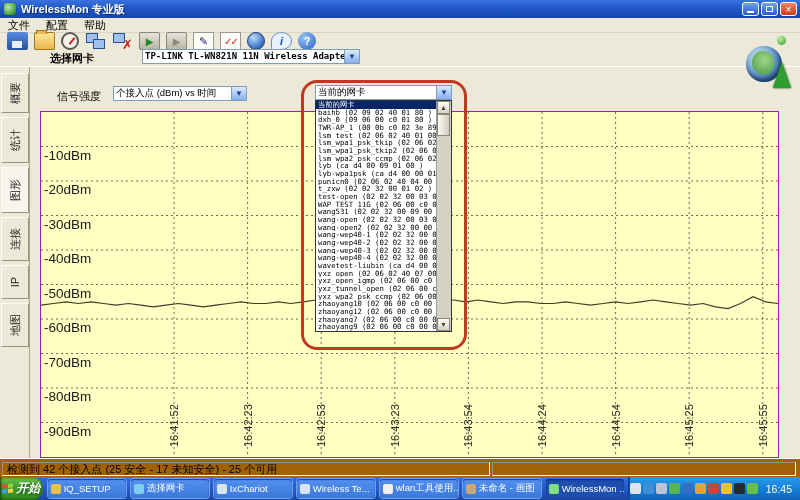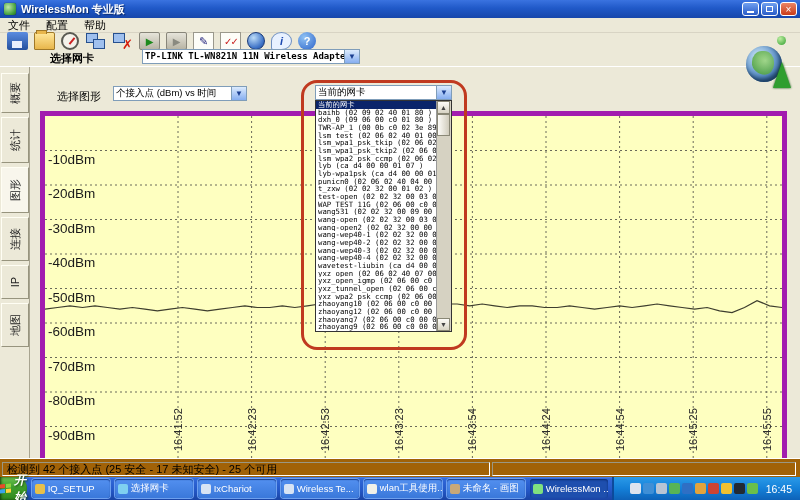--- a/index.html
+++ b/index.html
@@ -62,21 +62,21 @@
     border:1px solid;border-color:#fffef4 #97947e #97947e #fffef4;}
   .tab.sel{background:#f8f6ec;}
   .tab span{position:absolute;top:50%;left:50%;transform:translate(-50%,-50%) rotate(-90deg);
     white-space:nowrap;font-size:11px;color:#222;}
 
   .ctl-label{position:absolute;font-size:11px;color:#000;}
   .graph-combo{left:113px;top:19px;width:134px;height:15px;}
   .graph-combo .cbtext,.source-combo .cbtext{font-size:9.5px;font-family:"Liberation Sans",sans-serif;}
 
   
-  .chart{position:absolute;left:40px;top:44px;width:737px;height:345px;background:#feffc0;border:5px solid #a21caf;box-sizing:content-box;}
+  .chart{position:absolute;left:40px;top:44px;width:737px;height:345px;background:#feffc0;border:1px solid #a21caf;box-sizing:content-box;}
   .chart svg{display:block;}
   .grid{stroke:#6a6a5a;stroke-width:1;stroke-dasharray:2 3;}
   .ylab{font-family:"Liberation Sans",sans-serif;font-size:13.5px;fill:#1a1a1a;}
   .xlab{font-family:"Liberation Sans",sans-serif;font-size:11px;fill:#2a2a2a;}
   .sig{fill:none;stroke:#3d3d2e;stroke-width:1.2;}
 
   
   .source-combo{left:315px;top:18px;width:137px;height:15px;z-index:21;}
   .src-list{position:absolute;left:315px;top:33px;width:137px;height:232px;background:#fff;
     border:1px solid #333;box-sizing:border-box;z-index:21;display:flex;flex-direction:column;overflow:hidden;}
@@ -119,21 +119,21 @@
   .startbtn .flag{display:grid;grid-template-columns:5px 5px;grid-template-rows:4px 4px;gap:1px;transform:skewY(-6deg);}
   .startbtn .flag i{display:block;} 
   .startbtn .f1{background:#e84b2a;} .startbtn .f2{background:#8fd43f;} .startbtn .f3{background:#3aa2e8;} .startbtn .f4{background:#ffd23a;}
   .startbtn .stext{color:#fff;font-weight:bold;font-style:italic;font-size:12px;text-shadow:1px 1px 2px #1a4a10;}
   .taskbtn{width:78px;height:19px;margin-left:5px;border-radius:3px;display:flex;align-items:center;
     background:linear-gradient(180deg,#5390f0,#3a78da);box-shadow:0 1px 1px #1a3f90 inset, 0 0 0 1px #6ea0ee;
     color:#fff;font-size:9.5px;white-space:nowrap;overflow:hidden;}
   .taskbtn .ticn{width:10px;height:10px;margin:0 3px;border-radius:2px;flex:0 0 auto;}
   .taskbtn.active{background:#1e4fae;box-shadow:0 1px 2px #0a2a70 inset;}
   .tray{margin-left:4px;height:23px;flex:1;display:flex;align-items:center;
-    background:linear-gradient(180deg,#2a9ae8 0%,#1480d8 50%,#0e62b8 100%);border-left:2px solid #0c4a9c;padding-left:16px;}
+    background:linear-gradient(180deg,#2a9ae8 0%,#1480d8 50%,#0e62b8 100%);border-left:2px solid #0c4a9c;padding-left:0;}
   .trayicon{width:11px;height:11px;border-radius:2px;margin-right:2px;}
   .clock{color:#fff;font-size:10.5px;margin:0 8px 0 6px;}
 </style>
 </head>
 <body>
 
 <div id="screen">
 
   <div class="titlebar">
     <div class="app-icon"></div>
@@ -205,21 +205,21 @@
           <span>连接</span>
         </div>
         <div class="tab" style="height: 32px;">
           <span>IP</span>
         </div>
         <div class="tab" style="height: 42px;">
           <span>地图</span>
         </div>
       </div>
 
-    <span class="ctl-label" style="left:57px;top:22px;">选择图形</span>
+    <span class="ctl-label" style="left:57px;top:22px;">信号强度</span>
     <div class="combo graph-combo">
       <span class="cbtext">个接入点 (dBm) vs 时间</span>
       <span class="cbarrow">▼</span>
     </div>
 
     <span class="ctl-label" style="left:270px;top:22px;margin-top:35px;">选择源</span>
 
     <div class="chart">
       <svg id="chart-svg" width="737" height="345" viewBox="0 0 737 345">
           <line x1="0" y1="34.5" x2="737" y2="34.5" class="grid"></line>
@@ -269,21 +269,21 @@
     <div class="src-list">
       <div class="src-items" id="src-items">
           <div class="li sel">当前的网卡</div>
           <div class="li">baihb  (02 09 02 40 01 80 )</div>
           <div class="li">dxh_0  (09 06 00 c0 01 80 )</div>
           <div class="li">TWR-AP_1  (00 0b c0 02 3e 89 )</div>
           <div class="li">lsm_test  (02 06 02 40 01 00 )</div>
           <div class="li">lsm_wpa1_psk_tkip  (02 06 02 40 01 0</div>
           <div class="li">lsm_wpa1_psk_tkip2  (02 06 02 40 01</div>
           <div class="li">lsm_wpa2_psk_ccmp  (02 06 02 40 01 0</div>
-          <div class="li">lyb  (ca d4 00 00 01 07 )</div>
+          <div class="li">lyb  (ca d4 00 09 01 00 )</div>
           <div class="li">lyb-wpa1psk  (ca d4 00 00 01 01 )</div>
           <div class="li">punicn0  (02 06 02 40 04 00 )</div>
           <div class="li">t_zxw  (02 02 32 00 01 02 )</div>
           <div class="li">test-open  (02 02 32 00 03 00 )</div>
           <div class="li">WAP_TEST_11G  (02 06 00 c0 01 86 )</div>
           <div class="li">wang531  (02 02 32 00 09 00 )</div>
           <div class="li">wang-open  (02 02 32 00 03 04 )</div>
           <div class="li">wang-open2  (02 02 32 00 00 00 )</div>
           <div class="li">wang-wep40-1  (02 02 32 00 09 82 )</div>
           <div class="li">wang-wep40-2  (02 02 32 00 09 83 )</div>

